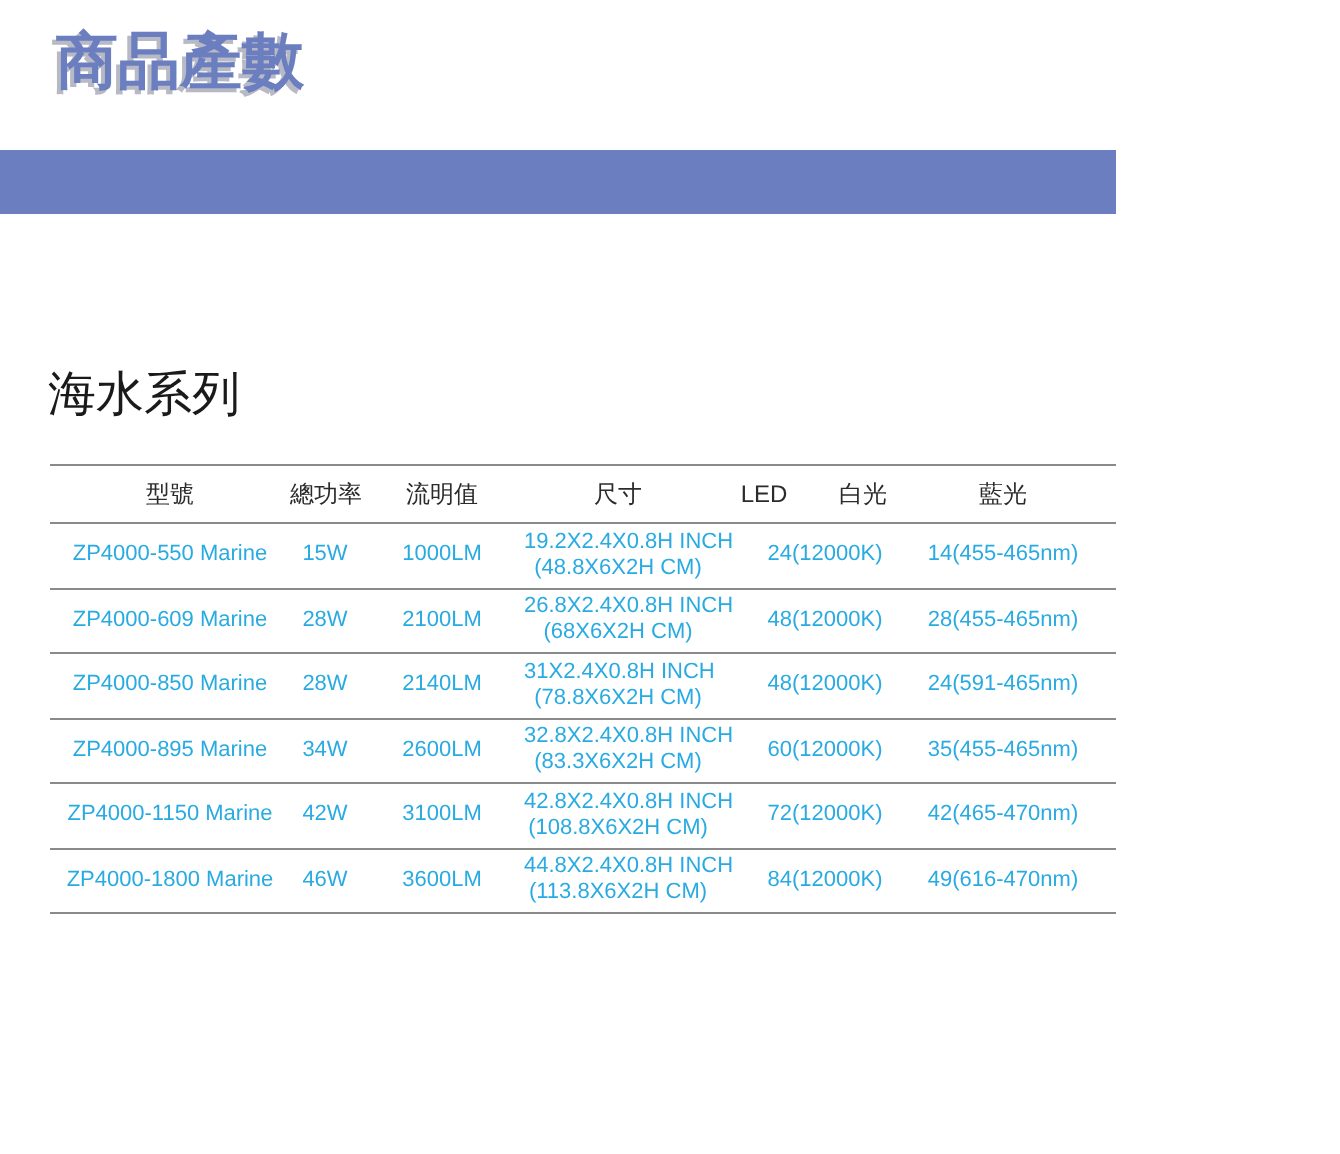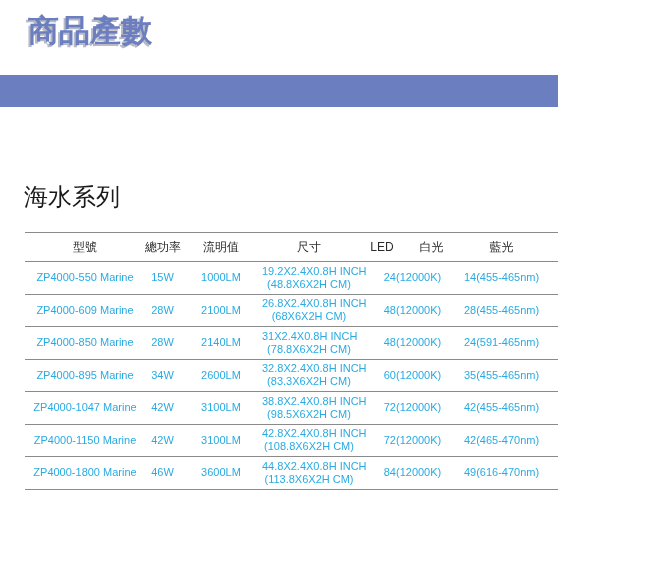--- a/index.html
+++ b/index.html
@@ -155,32 +155,20 @@
         <td>2600LM</td>
         <td>
             <div>32.8X2.4X0.8H INCH</div>
             <div>(83.3X6X2H CM)</div>
           </td>
         <td class="white-val" colspan="2">60(12000K)</td>
         <td>35(455-465nm)</td>
         <td>10</td>
       </tr>
       <tr>
-        <td>ZP4000-1047 Marine</td>
-        <td>42W</td>
-        <td>3100LM</td>
-        <td>
-            <div>38.8X2.4X0.8H INCH</div>
-            <div>(98.5X6X2H CM)</div>
-          </td>
-        <td class="white-val" colspan="2">72(12000K)</td>
-        <td>42(455-465nm)</td>
-        <td>12</td>
-      </tr>
-      <tr>
         <td>ZP4000-1150 Marine</td>
         <td>42W</td>
         <td>3100LM</td>
         <td>
             <div>42.8X2.4X0.8H INCH</div>
             <div>(108.8X6X2H CM)</div>
           </td>
         <td class="white-val" colspan="2">72(12000K)</td>
         <td>42(465-470nm)</td>
         <td>12</td>

